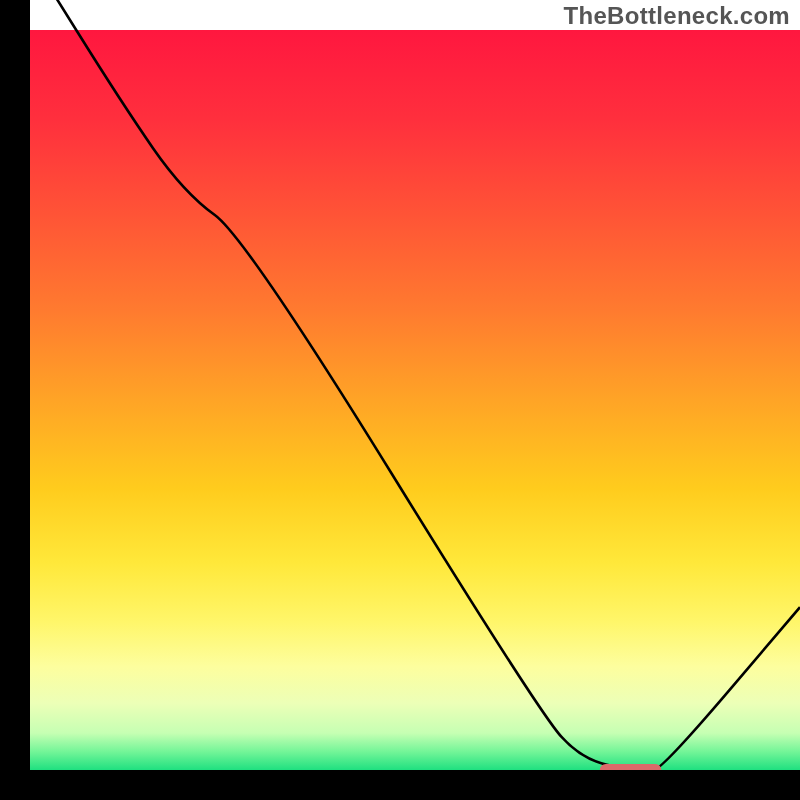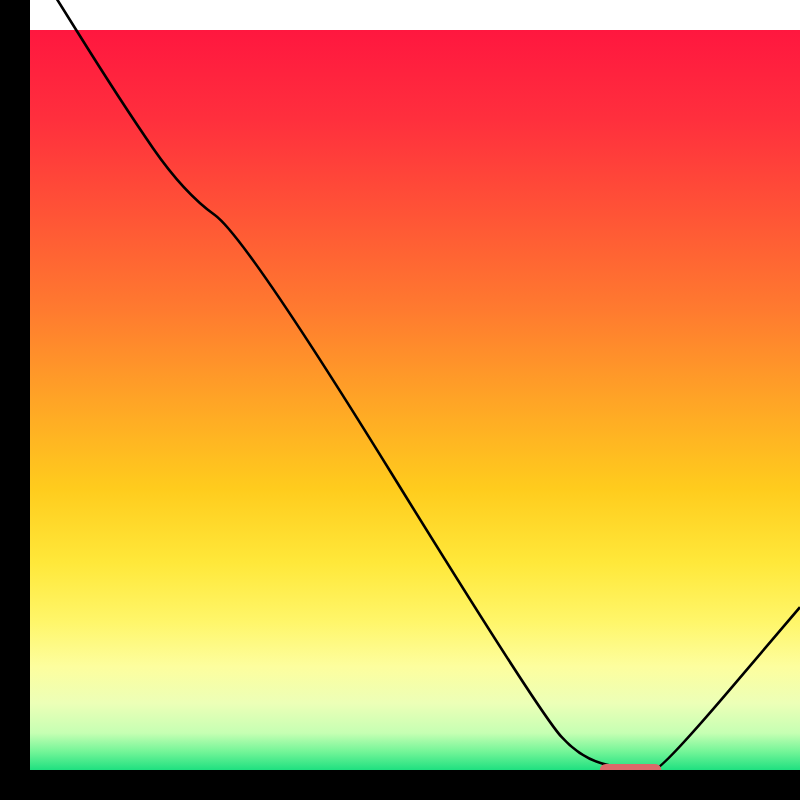--- a/index.html
+++ b/index.html
@@ -27,20 +27,21 @@
   }
   svg {
     display: block;
   }
 </style>
 </head>
 <body>
 
 <div class="container">
 
+  <div class="watermark">TheBottleneck.com</div>
 
   <svg id="chart-svg" width="800" height="800" viewBox="0 0 800 800">
     <defs>
       <linearGradient id="bggrad" x1="0" y1="0" x2="0" y2="1">
           <stop offset="0.00%" stop-color="#ff173f"></stop>
           <stop offset="12.00%" stop-color="#ff2f3d"></stop>
           <stop offset="25.00%" stop-color="#ff5436"></stop>
           <stop offset="38.00%" stop-color="#ff7b2f"></stop>
           <stop offset="50.00%" stop-color="#ffa426"></stop>
           <stop offset="62.00%" stop-color="#ffcc1d"></stop>

